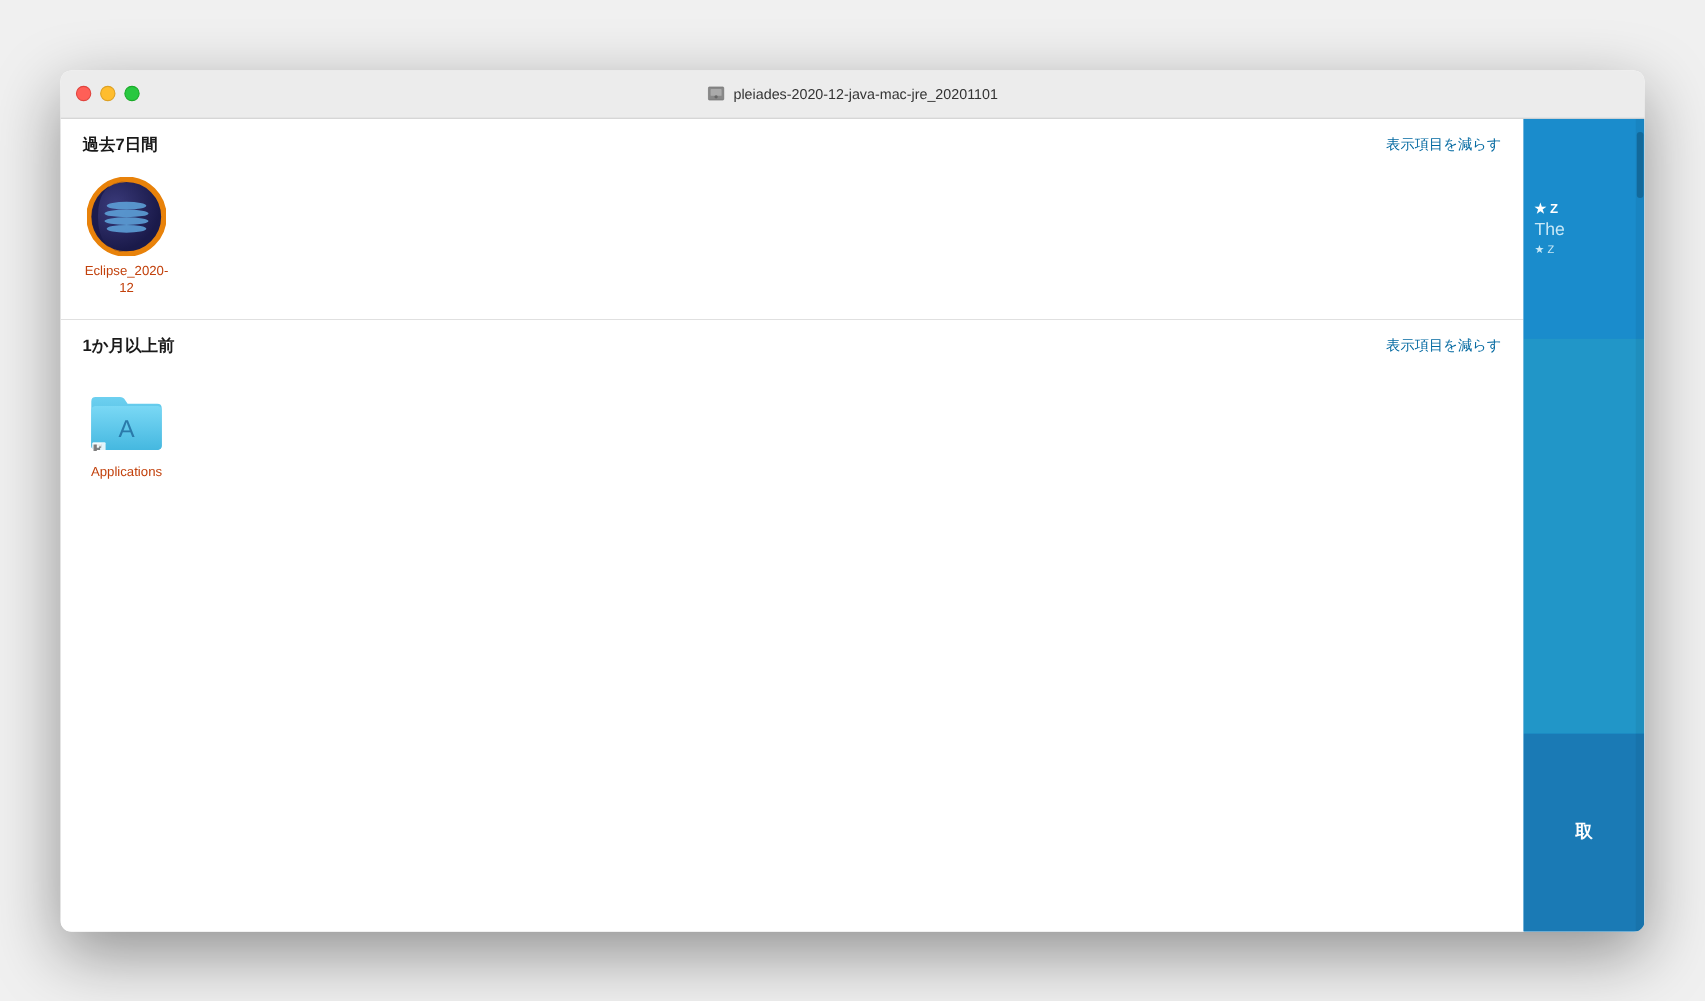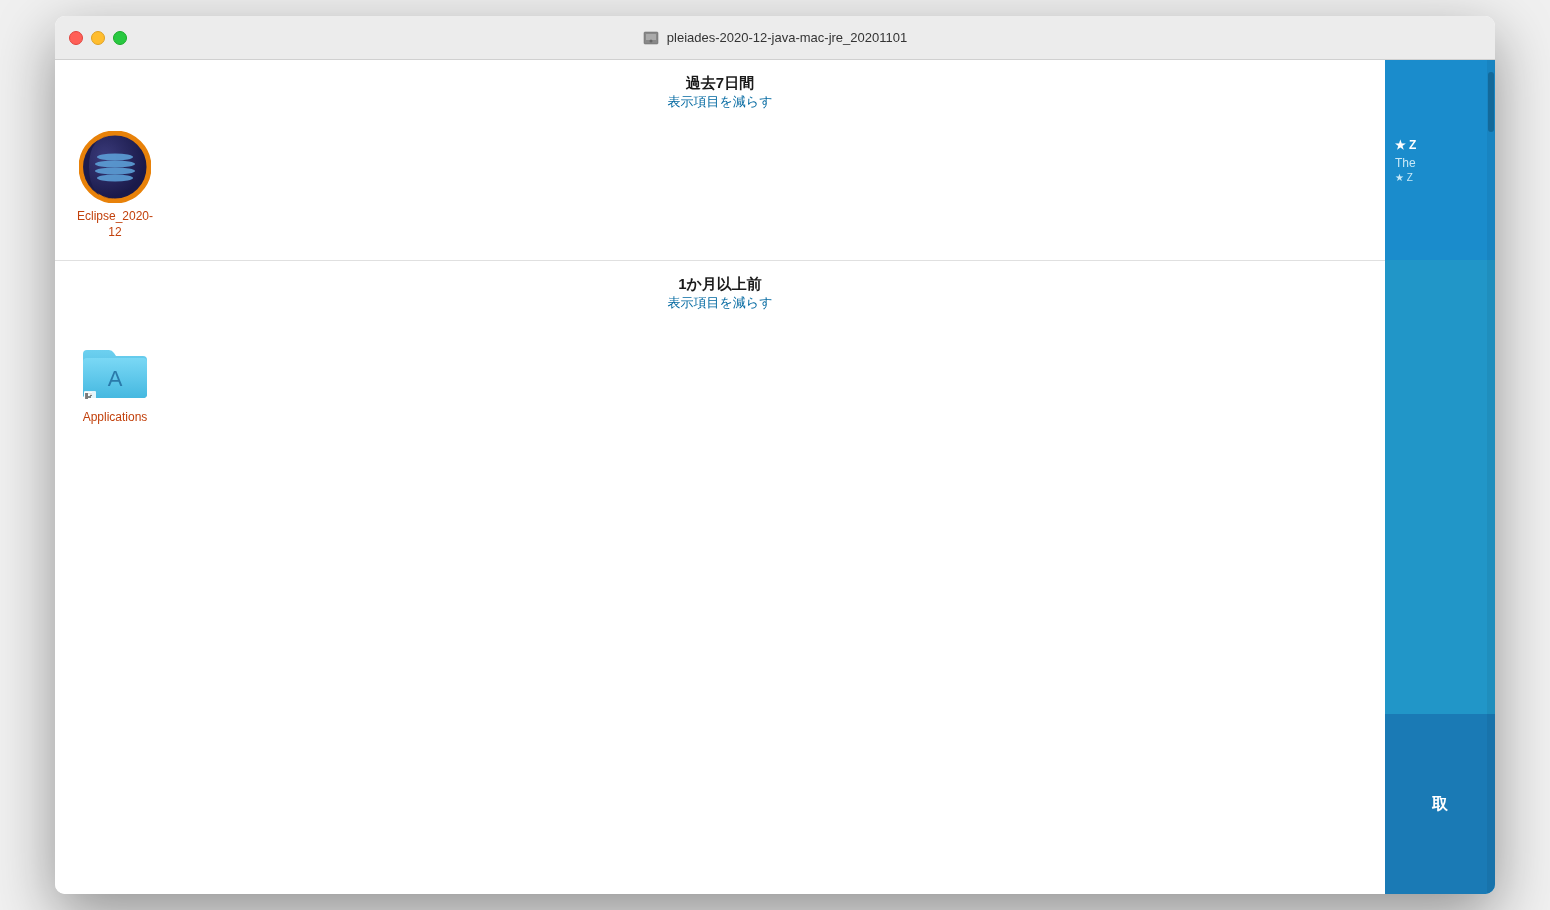--- a/index.html
+++ b/index.html
@@ -14,21 +14,21 @@
       width: 1550px;
       height: 910px;
       overflow: hidden;
       display: flex;
       align-items: center;
       justify-content: center;
     }
 
     .window {
       width: 1440px;
-      height: 878px;
+      height: 783px;
       background: #ffffff;
       border-radius: 10px;
       box-shadow: 0 20px 60px rgba(0,0,0,0.4);
       overflow: hidden;
       display: flex;
       flex-direction: column;
       position: relative;
     }
 
     
@@ -94,21 +94,20 @@
       padding: 0;
     }
 
     
     .section-header {
       display: flex;
       align-items: center;
       justify-content: space-between;
       padding: 14px 20px 10px 20px;
       background: #ffffff;
-      flex-direction: column;
     }
 
     .section-title {
       font-size: 15px;
       font-weight: 700;
       color: #1a1a1a;
     }
 
     .section-action {
       font-size: 13px;
@@ -341,21 +340,21 @@
           </div>
           <span class="item-label">Applications</span>
         </div>
       </div>
 
     </div>
 
     <div class="right-sidebar">
       <div class="sidebar-top">
         <span class="sidebar-label-top" style="color:#fff; font-size:12px; font-weight:bold;">★ Z</span>
-        <span class="sidebar-text" style="color:#c8e8f7; font-size:12px; margin-top:4px;">The</span>
+        <span class="sidebar-text" style="color:#c8e8f7; font-size:16px; margin-top:4px;">The</span>
         <span style="color:#c8e8f7; font-size:10px; margin-top:2px;">★ Z</span>
       </div>
       <div class="sidebar-middle"></div>
       <div class="sidebar-bottom">
         <span class="sidebar-bottom-text" style="color:#fff; font-size:16px; font-weight:bold;">取</span>
       </div>
       <div class="scrollbar-area">
         <div class="scrollbar-thumb"></div>
       </div>
     </div>

